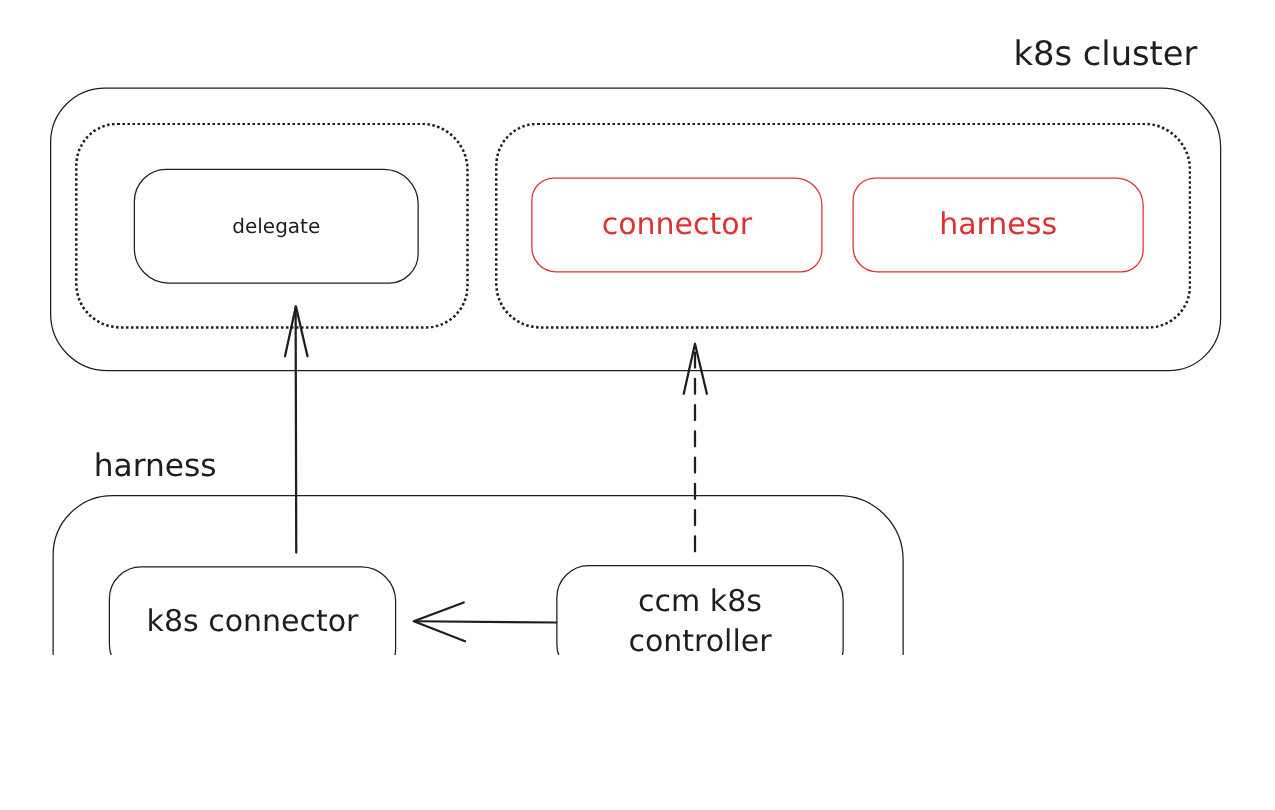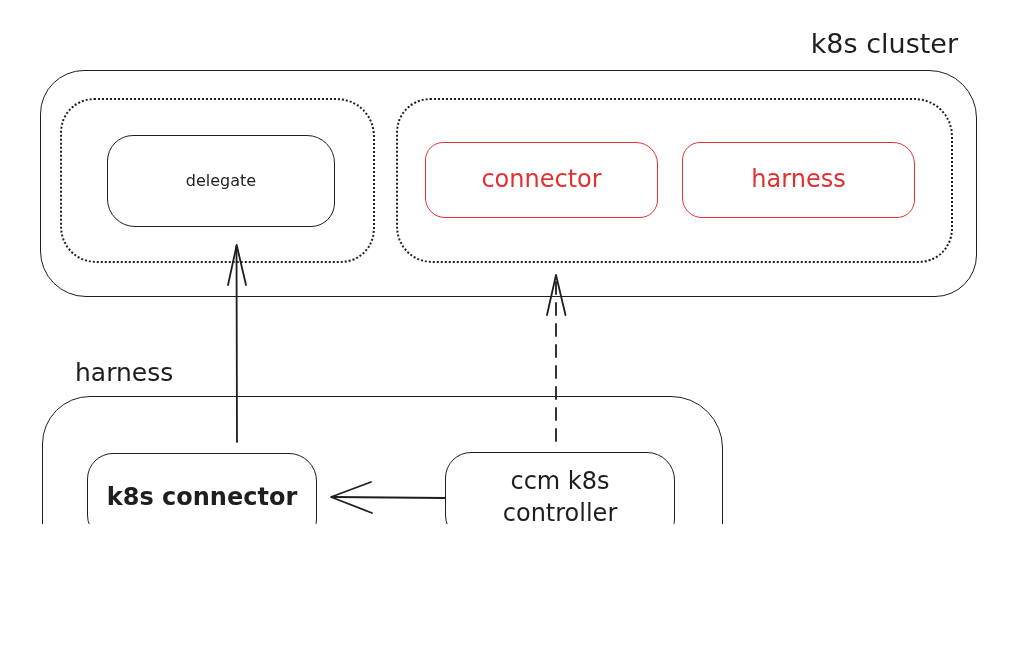--- a/index.html
+++ b/index.html
@@ -109,21 +109,21 @@
   </div>
 
   <div class="box node red" style="left:682px; top:142px; width:233px; height:76px;">
     <span>harness</span>
   </div>
 
   <div class="floating-label" style="left:75px; top:358px; font-size:25px;">harness</div>
 
   <div class="box container-box" style="left:42px; top:396px; width:681px; height:207px; border-radius:48px 52px 46px 50px;"></div>
 
-  <div class="box node" style="left:87px; top:453px; width:230px; height:90px;font-weight:bold;">
+  <div class="box node" style="left:87px; top:453px; width:230px; height:90px;">
     <span>k8s connector</span>
   </div>
 
   <div class="box node two-line" style="left:445px; top:452px; width:230px; height:91px;">
     <div>
       <span>ccm k8s</span>
       <span>controller</span>
     </div>
   </div>
 

